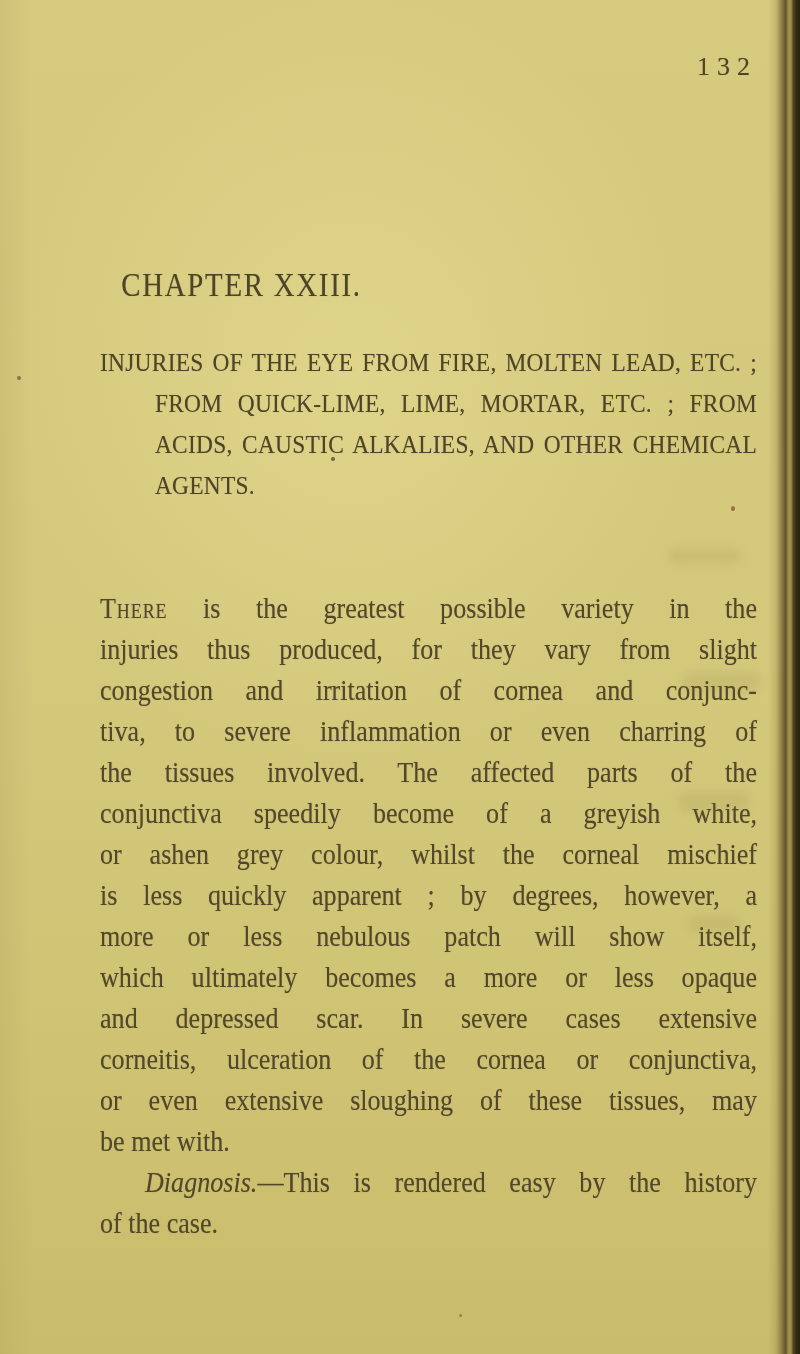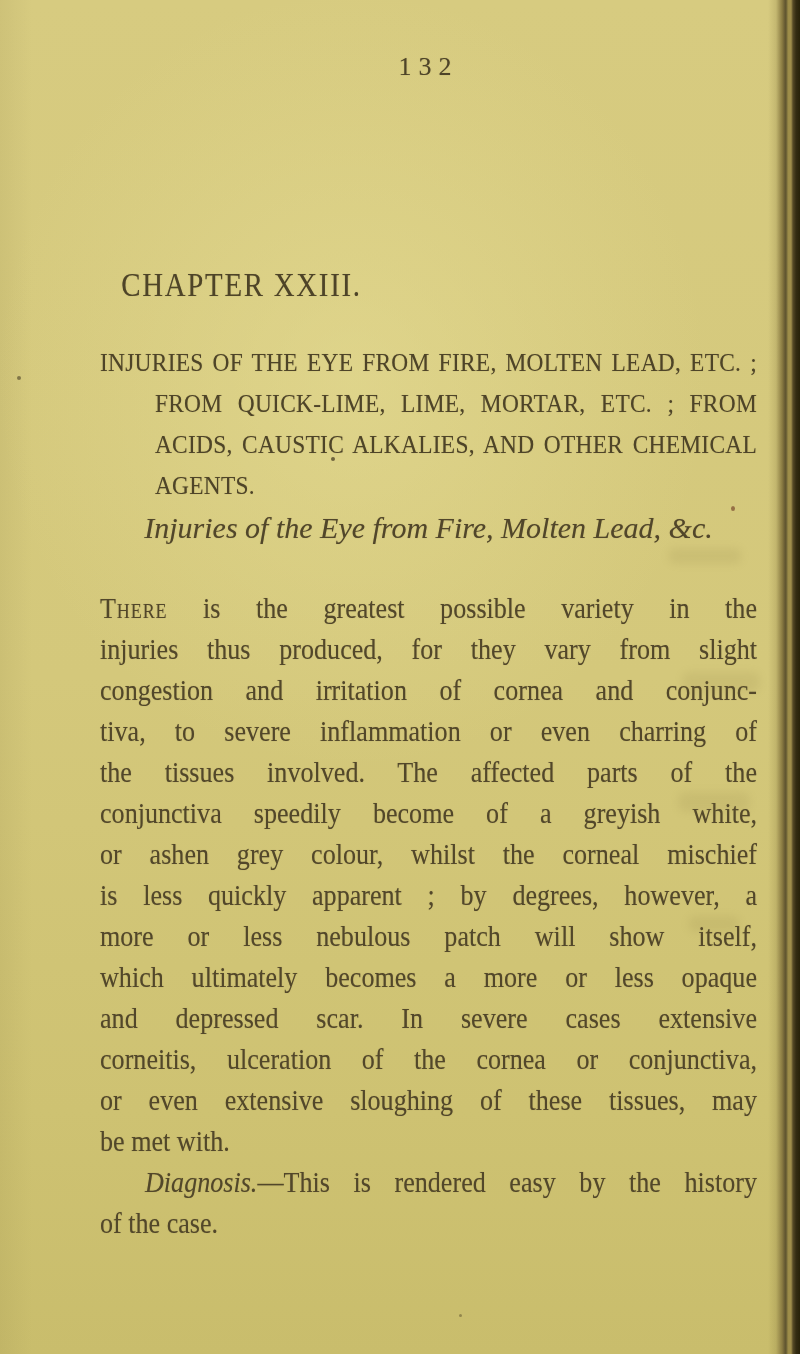--- a/index.html
+++ b/index.html
@@ -27,21 +27,21 @@
       #5f5530 56%,
       #9c8c48 63%,
       #a08f4c 72%,
       #564a26 78%,
       #332c12 88%,
       #282209 100%);
   }
 
   .pagenum{
     position:absolute; top:52px; left:100px; width:657px;
-    text-align:center; font-size:26px; letter-spacing:7px;
+    text-align:right; font-size:26px; letter-spacing:7px;
     color:#4e4428;
   }
   .chapter{
     position:absolute; top:266px; left:100px; width:657px; 
   }
   .chapter span{
     display:inline-block; font-size:34px; letter-spacing:2px;
     transform:scaleX(0.85); transform-origin:center top; color:#4e4428;
   }
 
@@ -98,21 +98,20 @@
     <span class="ink">CHAPTER XXIII.</span>
   </div>
 
   <div class="subtitle">
     <div class="ln ink">INJURIES OF THE EYE FROM FIRE, MOLTEN LEAD, ETC. ;</div>
     <div class="ln indent ink">FROM QUICK-LIME, LIME, MORTAR, ETC. ; FROM</div>
     <div class="ln indent ink">ACIDS, CAUSTIC ALKALIES, AND OTHER CHEMICAL</div>
     <div class="ln indent last ink">AGENTS.</div>
   </div>
 
-  <div class="section-title ink">Injuries of the Eye from Fire, Molten Lead, &amp;c.</div>
 
   <div class="bodyblock">
     <div class="ln ink"><span class="lead">There</span> <span>is the greatest possible variety in the</span></div>
     <div class="ln ink">injuries thus produced, for they vary from slight</div>
     <div class="ln ink">congestion and irritation of cornea and conjunc-</div>
     <div class="ln ink">tiva, to severe inflammation or even charring of</div>
     <div class="ln ink">the tissues involved. The affected parts of the</div>
     <div class="ln ink">conjunctiva speedily become of a greyish white,</div>
     <div class="ln ink">or ashen grey colour, whilst the corneal mischief</div>
     <div class="ln ink">is less quickly apparent ; by degrees, however, a</div>

